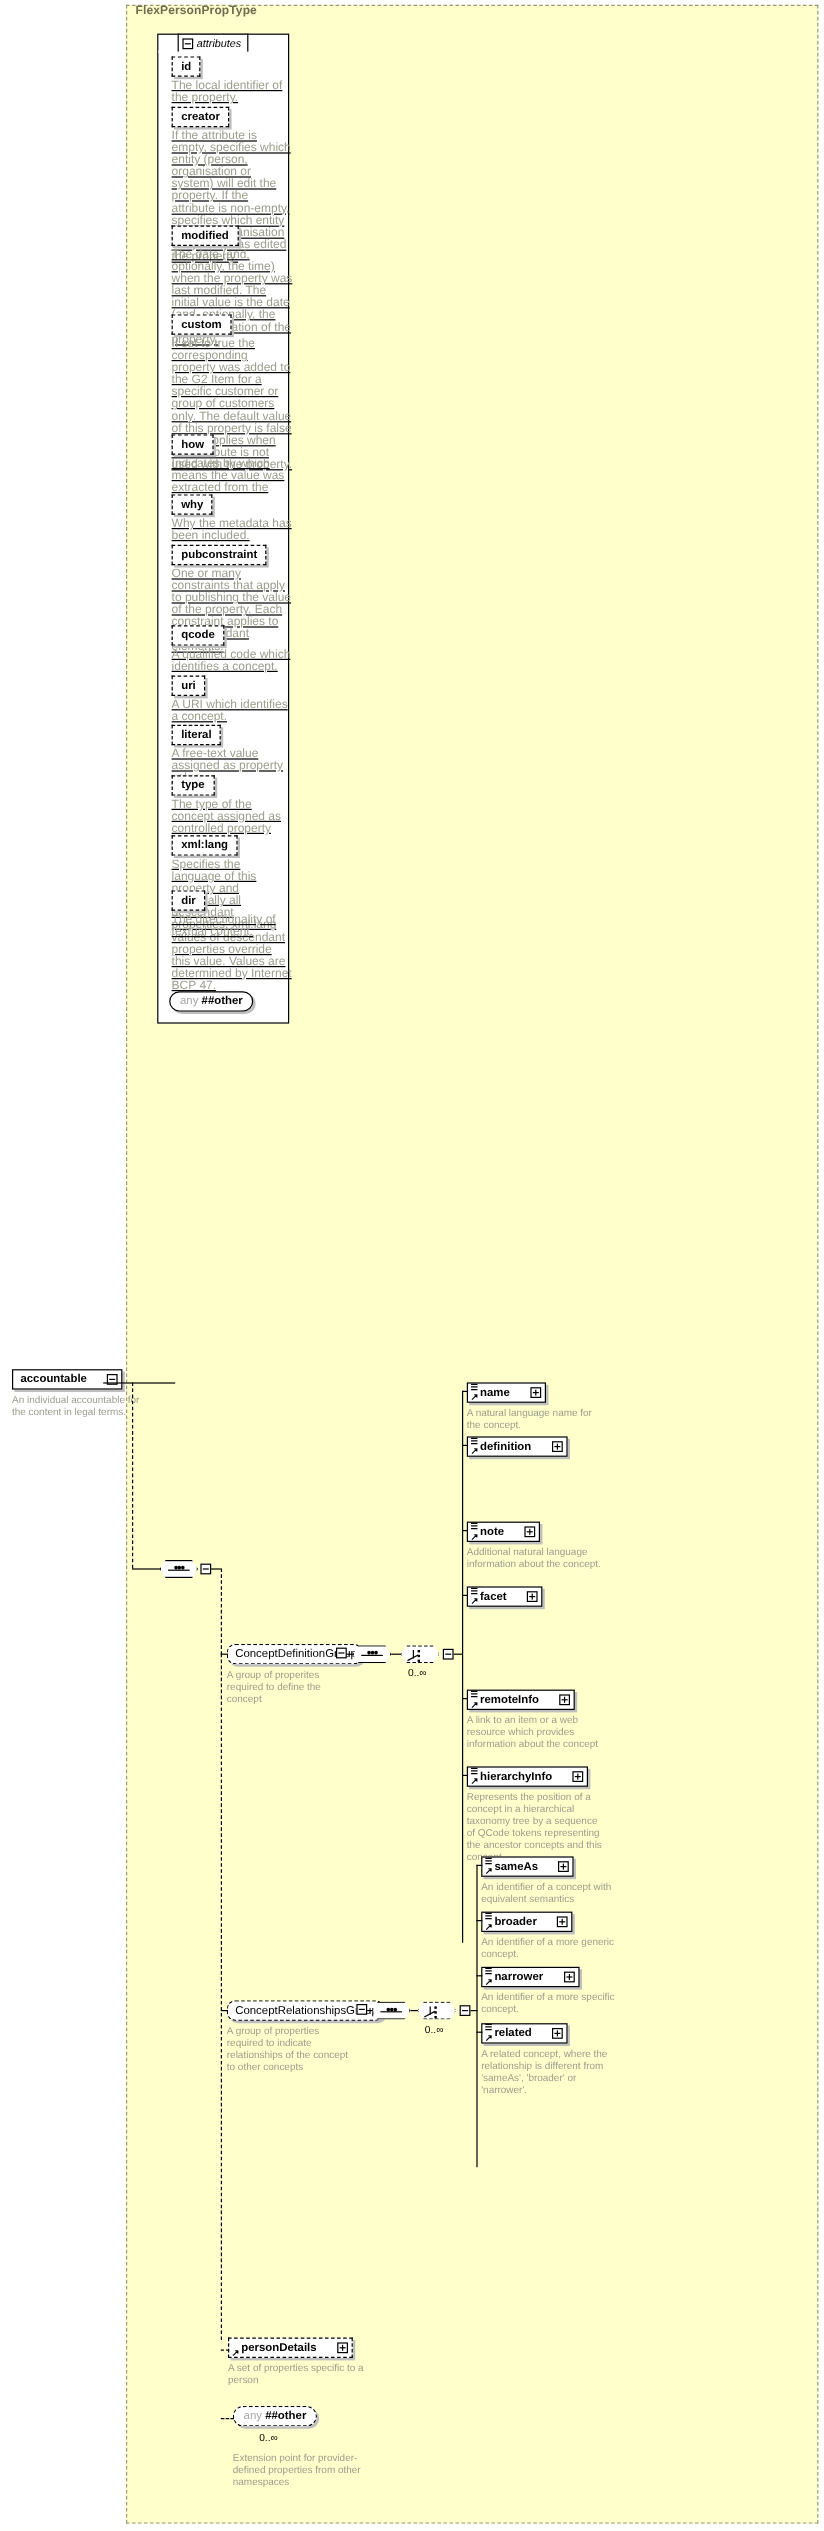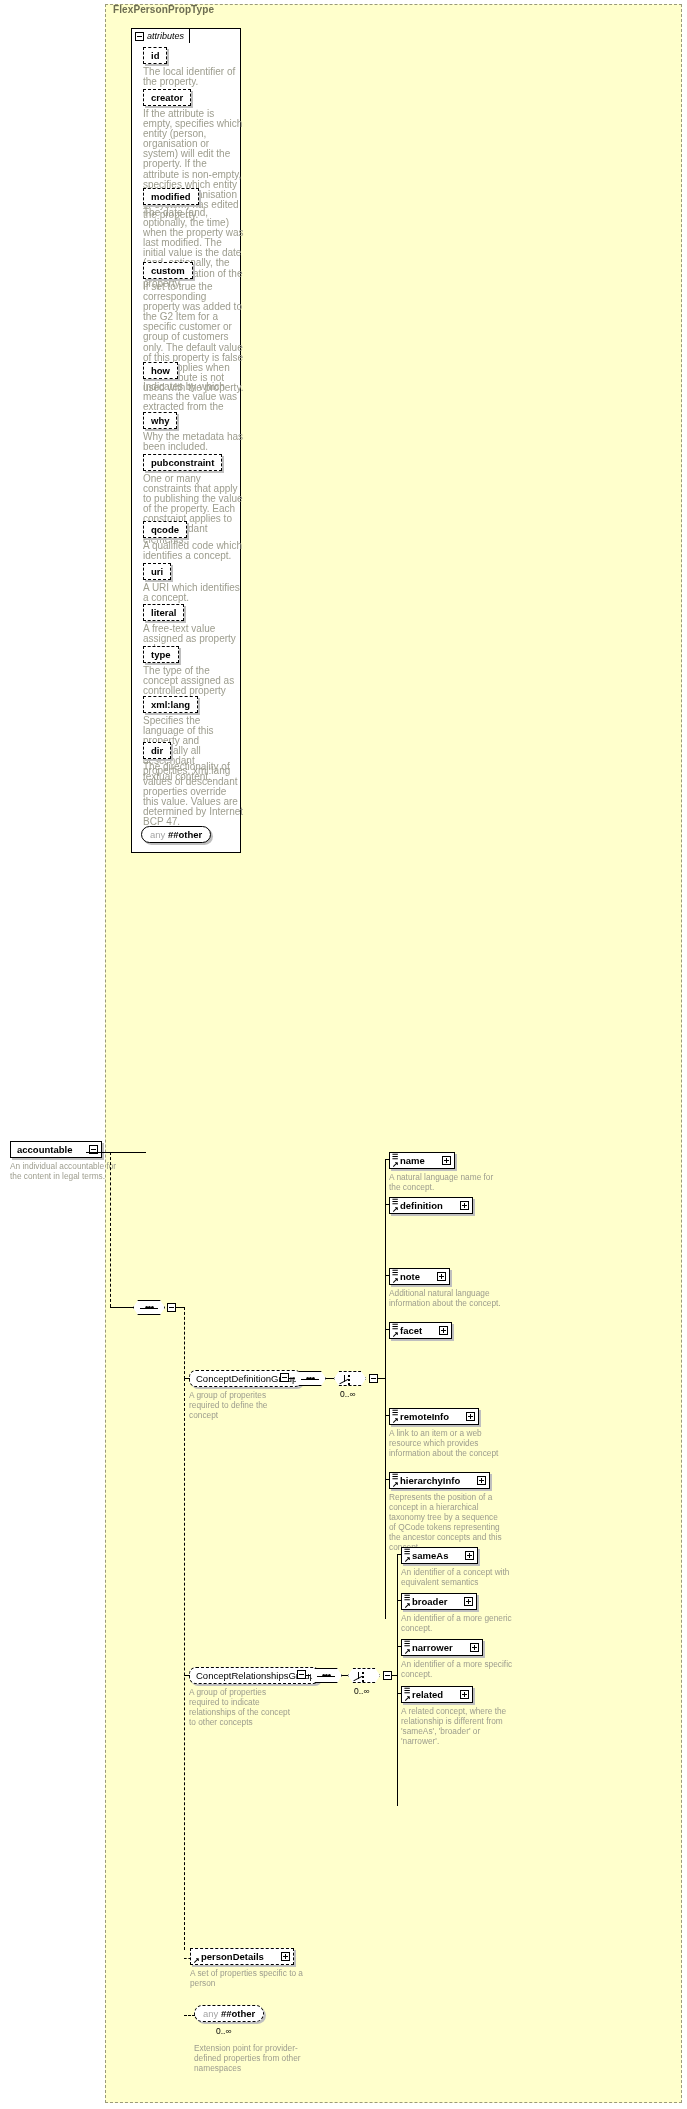--- a/index.html
+++ b/index.html
@@ -44,21 +44,21 @@
     left: 131px;
     top: 28px;
     width: 110px;
     height: 825px;
     background: #ffffff;
     border: 1px solid #000;
     box-sizing: border-box;
   }
   .attr-tab {
     position: absolute;
-    left: 131px;
+    left: 148px;
     top: 28px;
     height: 15px;
     background: #ffffff;
     border: 1px solid #000;
     border-bottom: none;
     box-sizing: border-box;
     padding: 0 5px 0 3px;
     display: flex;
     align-items: center;
     gap: 3px;
@@ -104,20 +104,21 @@
     left: 3px;
     width: 1px;
     background: #000;
   }
 
   
   .attr-item {
     position: absolute;
     left: 0;
     width: 104px;
+    text-decoration: underline;
   }
   .attr-chip {
     display: inline-block;
     border: 1px dashed #000;
     background: #fff;
     padding: 2px 7px 2px 7px;
     font-weight: bold;
     font-size: 9.5px;
     box-shadow: 2px 2px 0 #bfbfbf;
     position: relative;

